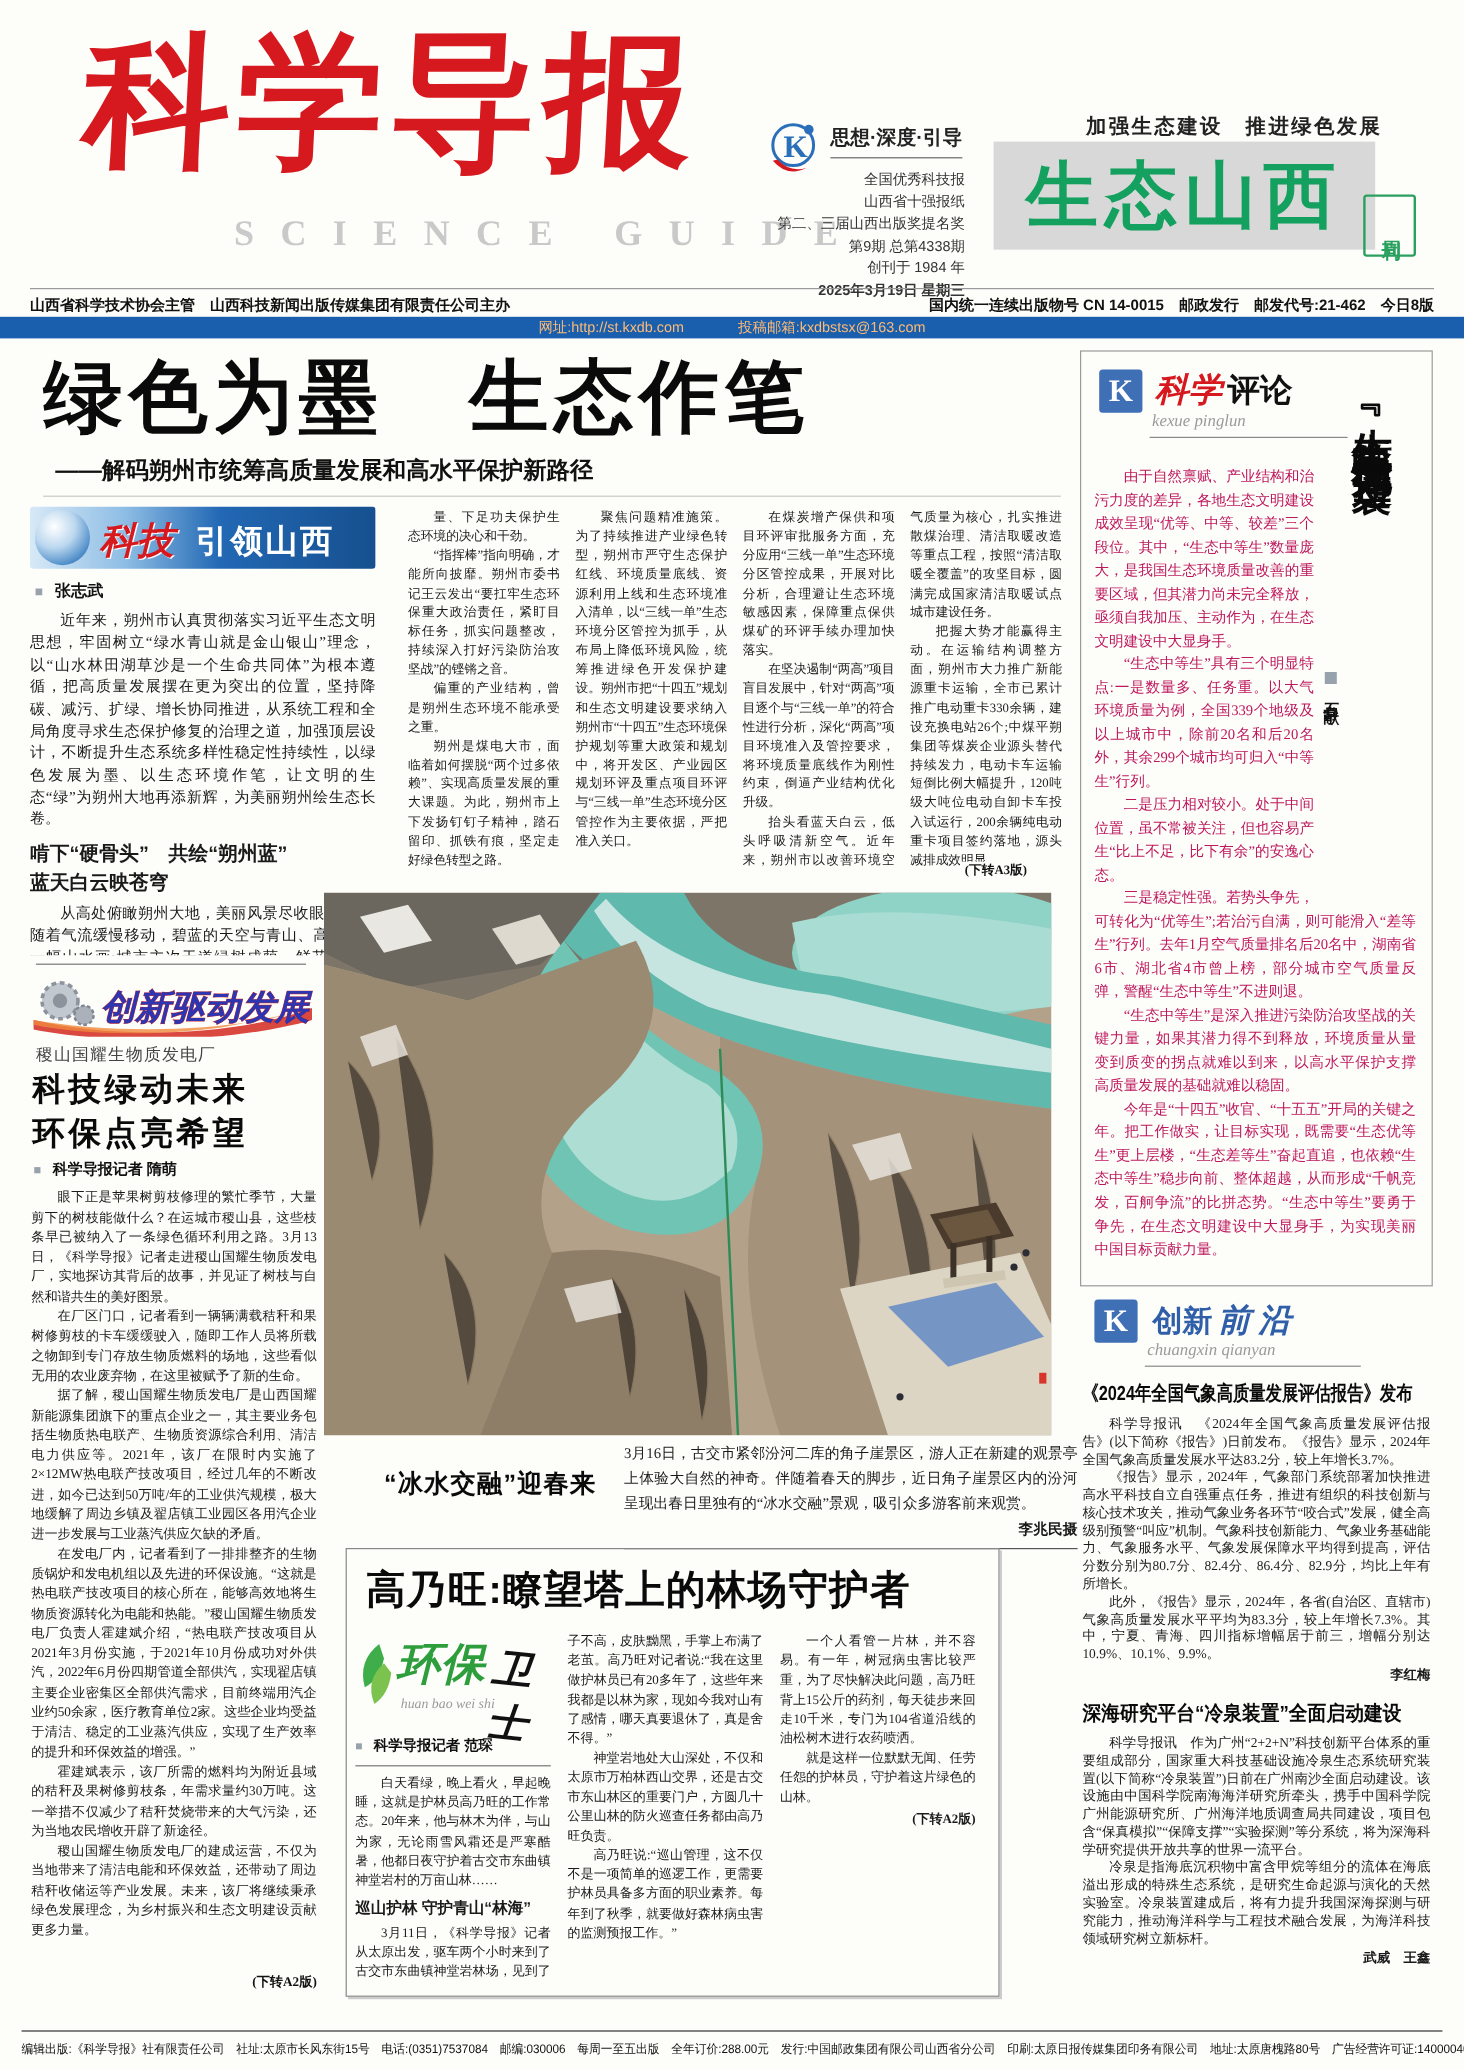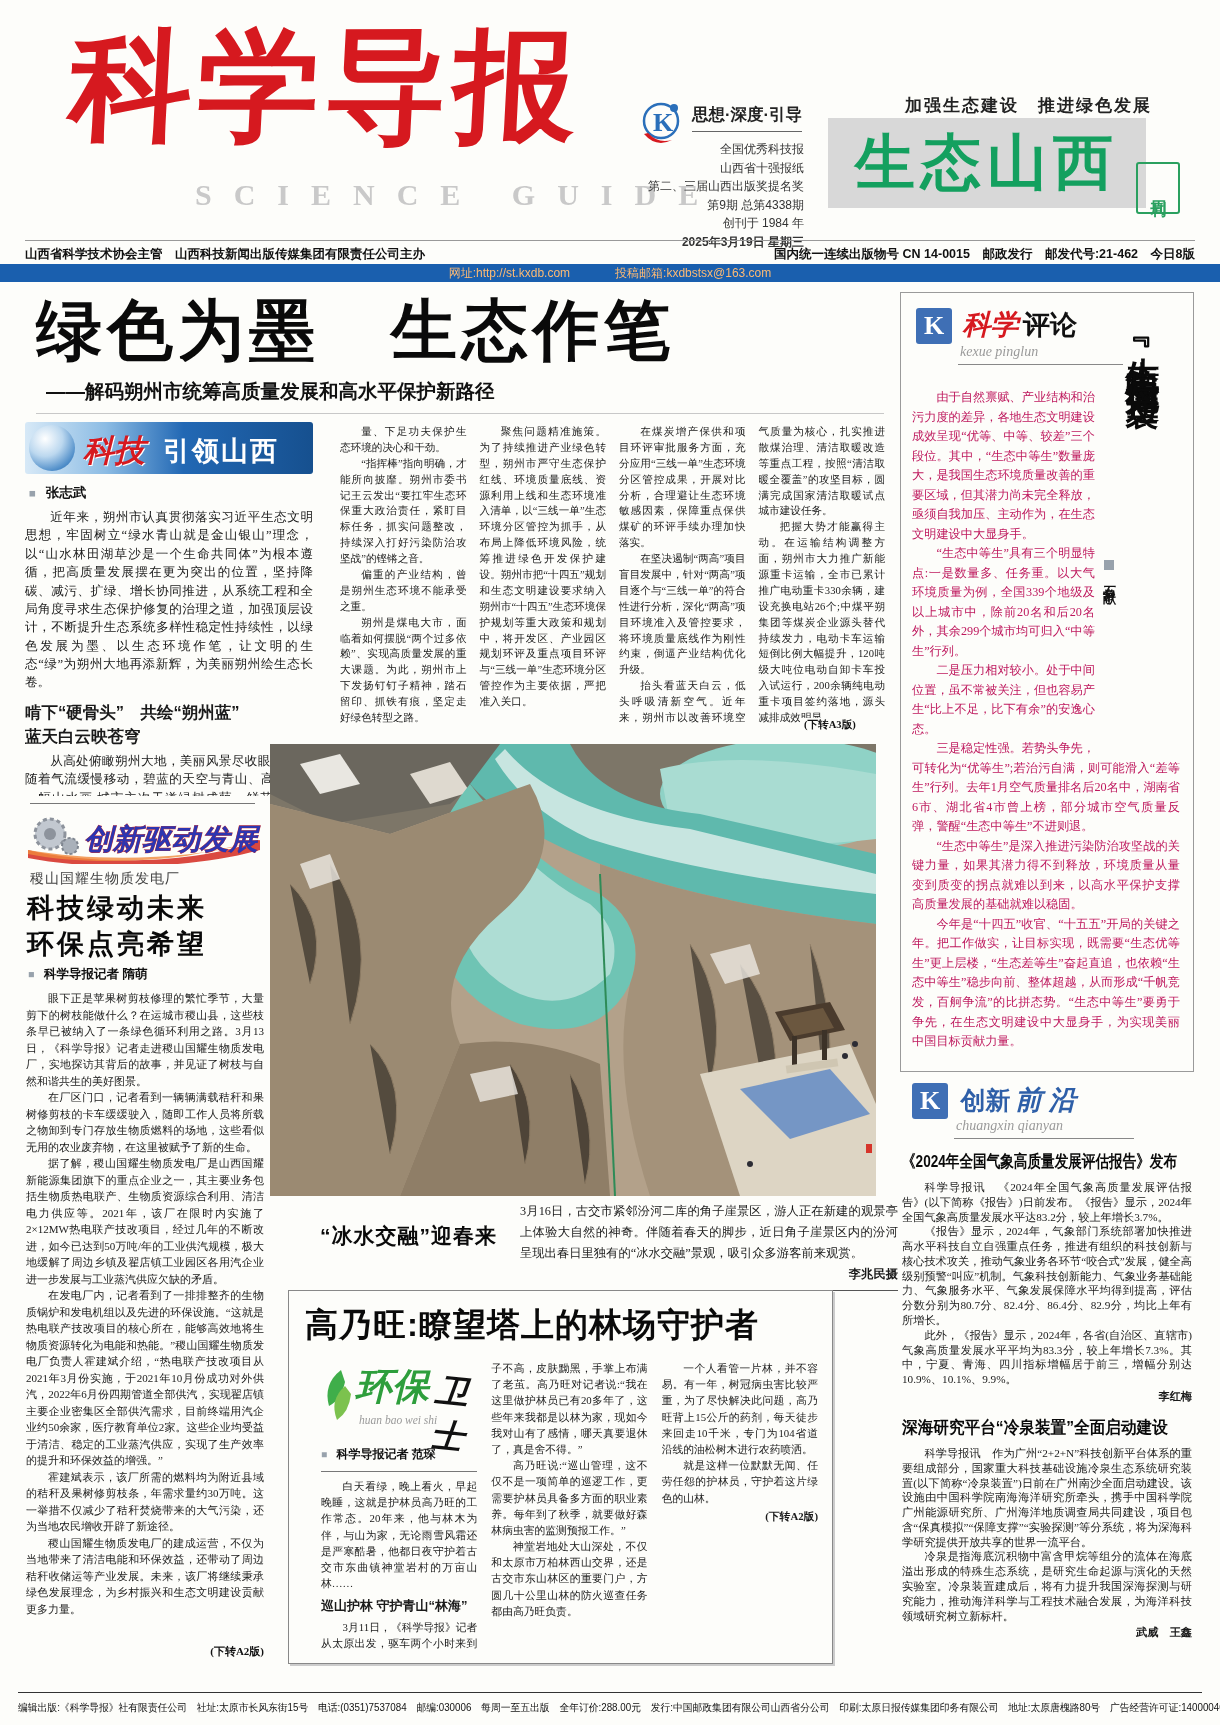--- a/index.html
+++ b/index.html
@@ -203,21 +203,21 @@
     <p class="ind">在厂区门口，记者看到一辆辆满载秸秆和果树修剪枝的卡车缓缓驶入，随即工作人员将所载之物卸到专门存放生物质燃料的场地，这些看似无用的农业废弃物，在这里被赋予了新的生命。</p>
     <p class="ind">据了解，稷山国耀生物质发电厂是山西国耀新能源集团旗下的重点企业之一，其主要业务包括生物质热电联产、生物质资源综合利用、清洁电力供应等。2021年，该厂在限时内实施了2×12MW热电联产技改项目，经过几年的不断改进，如今已达到50万吨/年的工业供汽规模，极大地缓解了周边乡镇及翟店镇工业园区各用汽企业进一步发展与工业蒸汽供应欠缺的矛盾。</p>
     <p class="ind">在发电厂内，记者看到了一排排整齐的生物质锅炉和发电机组以及先进的环保设施。“这就是热电联产技改项目的核心所在，能够高效地将生物质资源转化为电能和热能。”稷山国耀生物质发电厂负责人霍建斌介绍，“热电联产技改项目从2021年3月份实施，于2021年10月份成功对外供汽，2022年6月份四期管道全部供汽，实现翟店镇主要企业密集区全部供汽需求，目前终端用汽企业约50余家，医疗教育单位2家。这些企业均受益于清洁、稳定的工业蒸汽供应，实现了生产效率的提升和环保效益的增强。”</p>
     <p class="ind">霍建斌表示，该厂所需的燃料均为附近县域的秸秆及果树修剪枝条，年需求量约30万吨。这一举措不仅减少了秸秆焚烧带来的大气污染，还为当地农民增收开辟了新途径。</p>
     <p class="ind">稷山国耀生物质发电厂的建成运营，不仅为当地带来了清洁电能和环保效益，还带动了周边秸秆收储运等产业发展。未来，该厂将继续秉承绿色发展理念，为乡村振兴和生态文明建设贡献更多力量。</p>
   </div>
   <div class="abs ser" style="left:26px;top:1644px;width:238px;text-align:right;font-size:11px;font-weight:bold;background:#fdfdfa;">(下转A2版)</div>
 
   <div class="abs" style="left:288px;top:1290px;width:543px;height:372px;border:1.5px solid #888;box-shadow:2px 2px 0 #ccc;">
     <div style="margin:12px 0 0 16px;font-size:33px;font-weight:900;letter-spacing:1px;color:#0a0a0a;">高乃旺:瞭望塔上的林场守护者</div>
-    <div style="display:flex;gap:14px;margin:12px 14px 0 32px;height:292px;overflow:hidden;">
+    <div style="display:flex;gap:14px;margin:12px 14px 0 7px;height:292px;overflow:hidden;">
 
       <div style="width:163px;">
         <div style="position:relative;height:86px;">
           <svg width="40" height="60" viewBox="0 0 40 60" style="position:absolute;left:0;top:6px;">
             <path d="M20,4 Q2,18 8,40 Q20,34 24,16 Z" fill="#3fae4a"></path>
             <path d="M24,20 Q8,34 16,54 Q28,46 30,28 Z" fill="#7cc24e"></path>
           </svg>
           <span style="position:absolute;left:34px;top:2px;font-size:37px;font-weight:900;font-style:italic;color:#2e9e3c;font-family:'Liberation Serif',serif;">环保</span>
           <span style="position:absolute;left:112px;top:10px;font-size:33px;font-weight:900;font-style:italic;color:#111;font-family:'Liberation Serif',serif;transform:rotate(6deg);">卫士</span>
           <span class="pinyin" style="position:absolute;left:38px;top:54px;font-size:11.5px;">huan bao wei shi</span>
@@ -227,22 +227,22 @@
         </div>
         <div class="ser jus" style="font-size:10.8px;line-height:1.5;color:#1a1a1a;">
           <p class="ind">白天看绿，晚上看火，早起晚睡，这就是护林员高乃旺的工作常态。20年来，他与林木为伴，与山为家，无论雨雪风霜还是严寒酷暑，他都日夜守护着古交市东曲镇神堂岩村的万亩山林……</p>
           <p class="san" style="font-weight:900;font-size:13px;margin:5px 0 3px 0;">巡山护林  守护青山“林海”</p>
           <p class="ind">3月11日，《科学导报》记者从太原出发，驱车两个小时来到了古交市东曲镇神堂岩林场，见到了高乃旺。看到记者到来，他热情地迎了上来。高乃旺个</p>
         </div>
       </div>
 
       <div class="ser jus" style="width:163px;font-size:10.8px;line-height:1.5;color:#1a1a1a;">
         <p style="margin:0;">子不高，皮肤黝黑，手掌上布满了老茧。高乃旺对记者说:“我在这里做护林员已有20多年了，这些年来我都是以林为家，现如今我对山有了感情，哪天真要退休了，真是舍不得。”</p>
+        <p class="ind">神堂岩地处大山深处，不仅和太原市万柏林西山交界，还是古交市东山林区的重要门户，方圆几十公里山林的防火巡查任务都由高乃旺负责。</p>
         <p class="ind">高乃旺说:“巡山管理，这不仅不是一项简单的巡逻工作，更需要护林员具备多方面的职业素养。每年到了秋季，就要做好森林病虫害的监测预报工作。”</p>
-        <p class="ind">神堂岩地处大山深处，不仅和太原市万柏林西山交界，还是古交市东山林区的重要门户，方圆几十公里山林的防火巡查任务都由高乃旺负责。</p>
       </div>
 
       <div class="ser jus" style="width:163px;font-size:10.8px;line-height:1.5;color:#1a1a1a;">
         <p class="ind">一个人看管一片林，并不容易。有一年，树冠病虫害比较严重，为了尽快解决此问题，高乃旺背上15公斤的药剂，每天徒步来回走10千米，专门为104省道沿线的油松树木进行农药喷洒。</p>
         <p class="ind">就是这样一位默默无闻、任劳任怨的护林员，守护着这片绿色的山林。</p>
         <p style="margin:2px 0 0 0;text-align:right;font-weight:bold;">(下转A2版)</p>
       </div>
     </div>
   </div>
 

